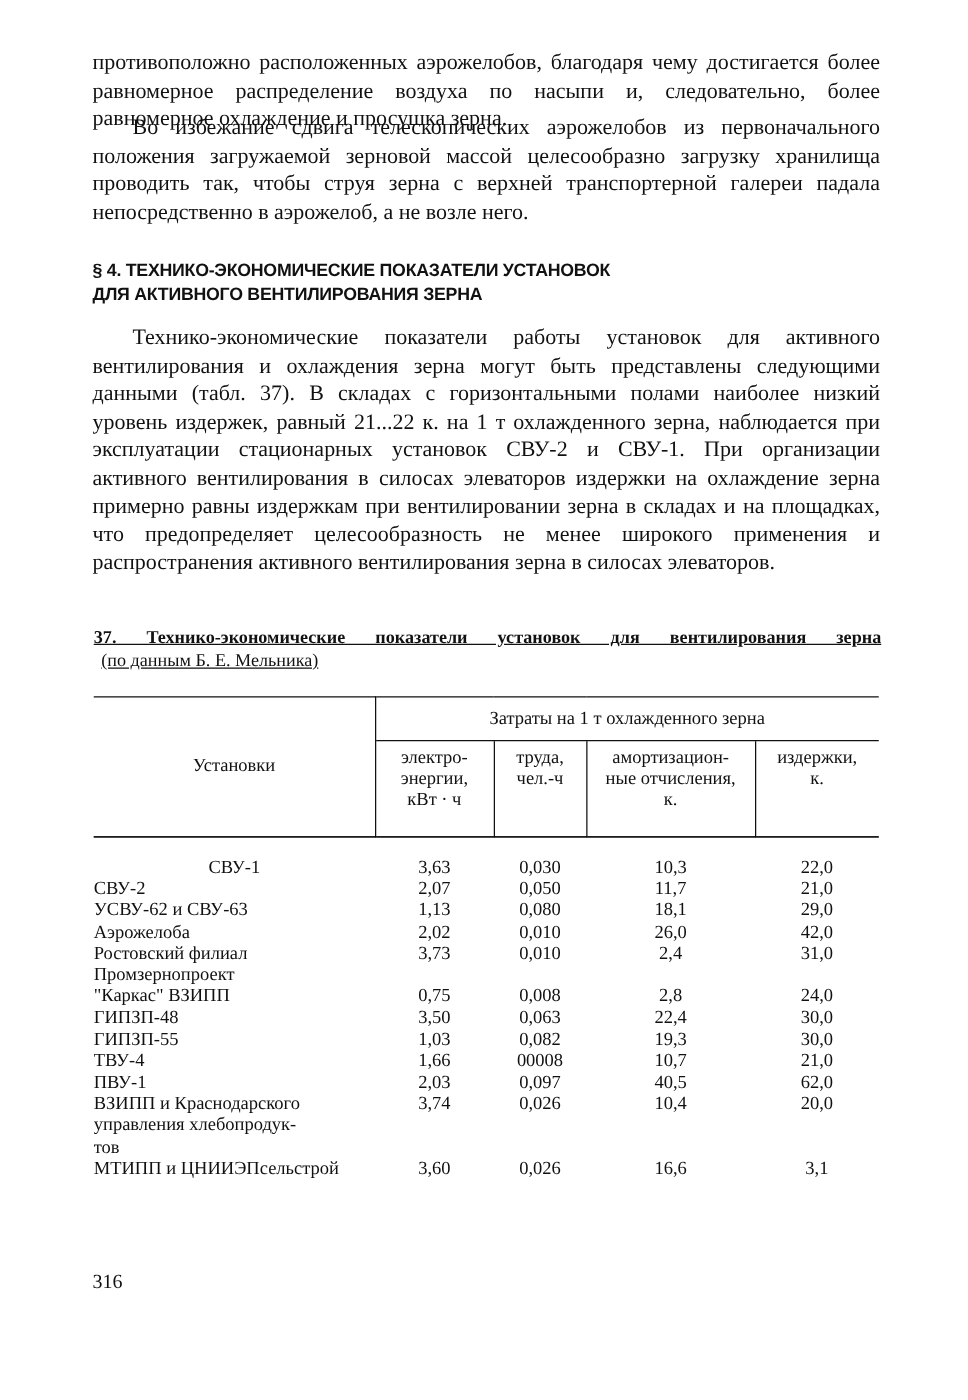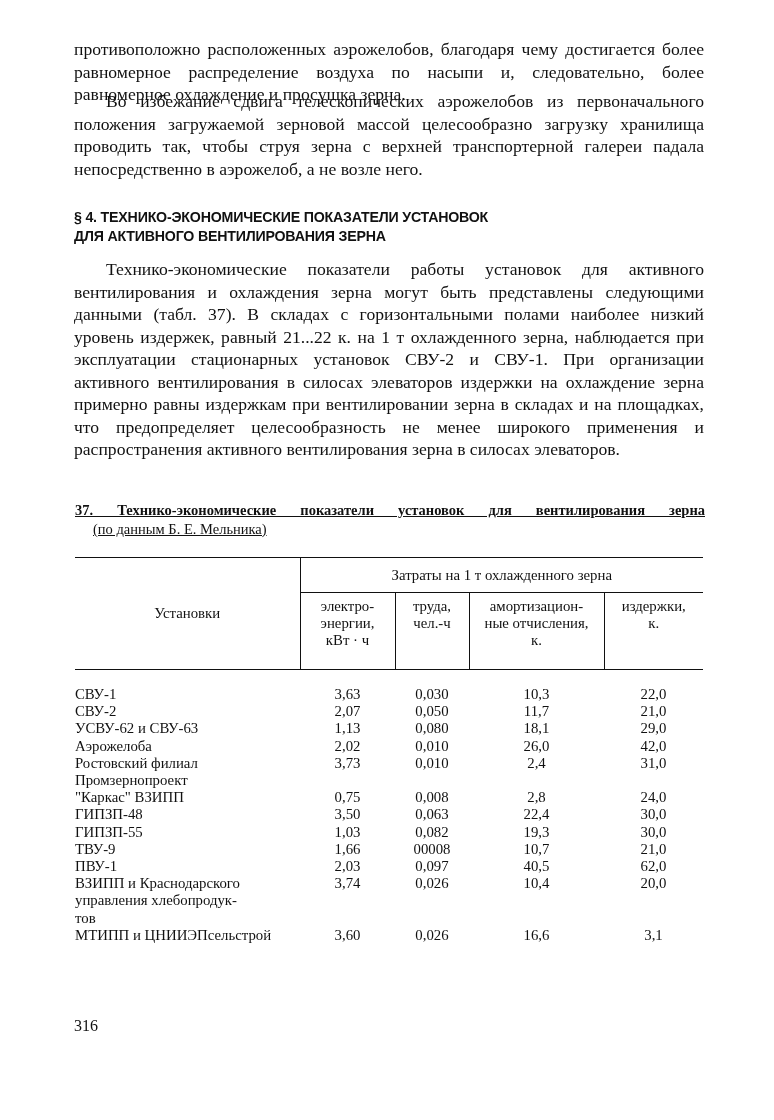--- a/index.html
+++ b/index.html
@@ -16,41 +16,41 @@
   .caption { position: absolute; left: 75px; top: 501px; width: 630px; font-size: 14.5px; line-height: 19px; text-decoration: underline; }
   .caption .b { font-weight: bold; text-align: justify; text-align-last: justify; display: block; }
   table.t { position: absolute; left: 75px; top: 557px; width: 628px; border-collapse: collapse;
             font-size: 14.8px; }
   table.t th { font-weight: normal; border: 1.5px solid #111; text-align: center; vertical-align: top; line-height: 17px; }
   table.t th.first { border-left: none; vertical-align: middle; }
   table.t th.last { border-right: none; }
   .hdr-top { height: 32px; vertical-align: middle !important; }
   .hdr-sub { height: 70px; padding-top: 5px; }
   table.t tbody td { padding: 0; line-height: 17.2px; vertical-align: top; }
-  table.t tbody tr:first-child td { padding-top: 16px; }
+  table.t tbody tr:first-child td { padding-top: 16px; text-align: center; }
   td.name { text-align: left; width: 225px; }
   td.num { text-align: center; }
   .pnum { position: absolute; left: 74px; top: 1017px; font-size: 16px; }
 </style>
 </head>
 <body>
 
 <p class="body p1">противоположно расположенных аэрожелобов, благодаря чему достигается более равномерное распределение воздуха по насыпи и, следовательно, более равномерное охлаждение и просушка зерна.</p>
 <p class="body indent p2">Во избежание сдвига телескопических аэрожелобов из первоначального положения загружаемой зерновой массой целесообразно загрузку хранилища проводить так, чтобы струя зерна с верхней транспортерной галереи падала непосредственно в аэрожелоб, а не возле него.</p>
 
 <div class="heading">
   <div>§ 4. ТЕХНИКО-ЭКОНОМИЧЕСКИЕ ПОКАЗАТЕЛИ УСТАНОВОК</div>
   <div>ДЛЯ АКТИВНОГО ВЕНТИЛИРОВАНИЯ ЗЕРНА</div>
 </div>
 
 <p class="body indent p3">Технико-экономические показатели работы установок для активного вентилирования и охлаждения зерна могут быть представлены следующими данными (табл. 37). В складах с горизонтальными полами наиболее низкий уровень издержек, равный 21...22 к. на 1 т охлажденного зерна, наблюдается при эксплуатации стационарных установок СВУ-2 и СВУ-1. При организации активного вентилирования в силосах элеваторов издержки на охлаждение зерна примерно равны издержкам при вентилировании зерна в складах и на площадках, что предопределяет целесообразность не менее широкого применения и распространения активного вентилирования зерна в силосах элеваторов.</p>
 
 <div class="caption">
   <span class="b">37. Технико-экономические показатели установок для вентилирования зерна</span>
-  <span style="margin-left:18px">(по данным Б. Е. Мельника)</span>
+  <span style="margin-left:6px">(по данным Б. Е. Мельника)</span>
 </div>
 
 <table class="t">
   <thead>
     <tr>
       <th class="first" rowspan="2">Установки</th>
       <th class="last hdr-top" colspan="4">Затраты на 1 т охлажденного зерна</th>
     </tr>
     <tr id="subhdr">
       <th class="hdr-sub" style="width:92px">
@@ -142,21 +142,21 @@
         <td class="name">
           <div>ГИПЗП-55</div>
         </td>
         <td class="num">1,03</td>
         <td class="num">0,082</td>
         <td class="num">19,3</td>
         <td class="num">30,0</td>
       </tr>
       <tr>
         <td class="name">
-          <div>ТВУ-9</div>
+          <div>ТВУ-4</div>
         </td>
         <td class="num">1,66</td>
         <td class="num">00008</td>
         <td class="num">10,7</td>
         <td class="num">21,0</td>
       </tr>
       <tr>
         <td class="name">
           <div>ПВУ-1</div>
         </td>

